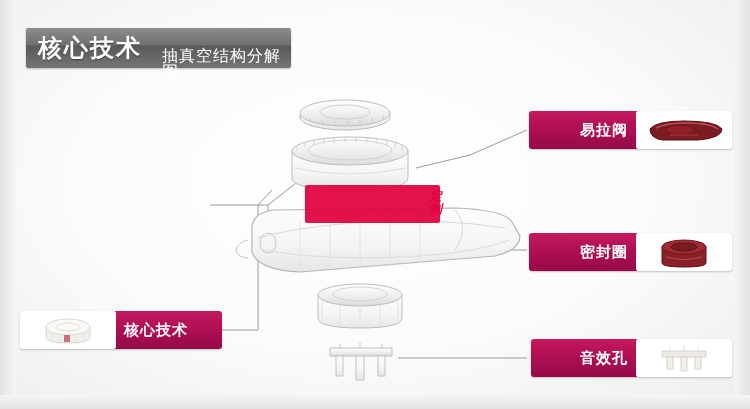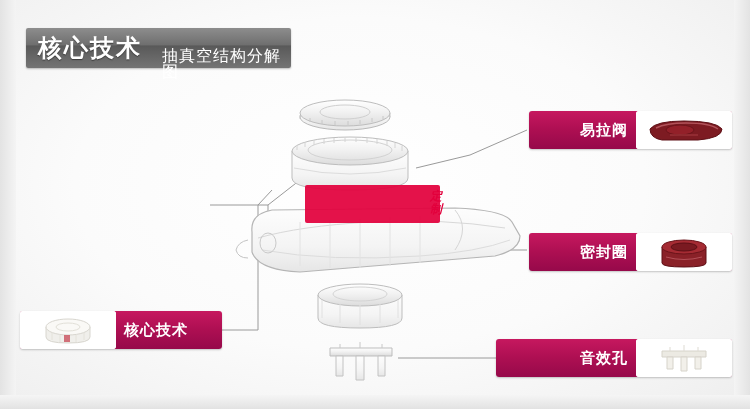--- a/index.html
+++ b/index.html
@@ -280,21 +280,21 @@
         <rect x="0" y="0" width="96" height="38" fill="#ffffff"></rect>
         <path d="M26 14 L26 30 Q26 34 48 34 Q70 34 70 30 L70 14 Z" fill="#8a2128" stroke="#5e1016" stroke-width="1"></path>
         <ellipse cx="48" cy="14" rx="22" ry="7" fill="#a52b33" stroke="#6b141a" stroke-width="1"></ellipse>
         <ellipse cx="48" cy="14" rx="13" ry="4" fill="#7a1a21" stroke="#5e1016" stroke-width="1"></ellipse>
         <path d="M30 24 Q48 29 66 24" fill="none" stroke="#b45058" stroke-width="1"></path>
       </svg>
     </div>
     <div class="label-text">密封圈</div>
   </div>
 
-  <div class="label-box right" style="right:18px; top:339px; width:236px;">
+  <div class="label-box right" style="right:18px; top:339px; width:201px;">
     <div class="cap">
       <svg class="thumb" viewBox="0 0 96 38">
         <rect x="0" y="0" width="96" height="38" fill="#ffffff"></rect>
         <path d="M26 12 L70 12 L70 18 L26 18 Z" fill="#eceae3" stroke="#d6d3ca" stroke-width="1"></path>
         <path d="M31 18 L31 30 L37 30 L37 18 Z" fill="#f2f0ea" stroke="#d6d3ca" stroke-width="1"></path>
         <path d="M45 18 L45 32 L51 32 L51 18 Z" fill="#f2f0ea" stroke="#d6d3ca" stroke-width="1"></path>
         <path d="M59 18 L59 30 L65 30 L65 18 Z" fill="#f2f0ea" stroke="#d6d3ca" stroke-width="1"></path>
         <path d="M34 8 L34 12 M48 6 L48 12 M62 8 L62 12" stroke="#dedbd3" stroke-width="1"></path>
       </svg>
     </div>

